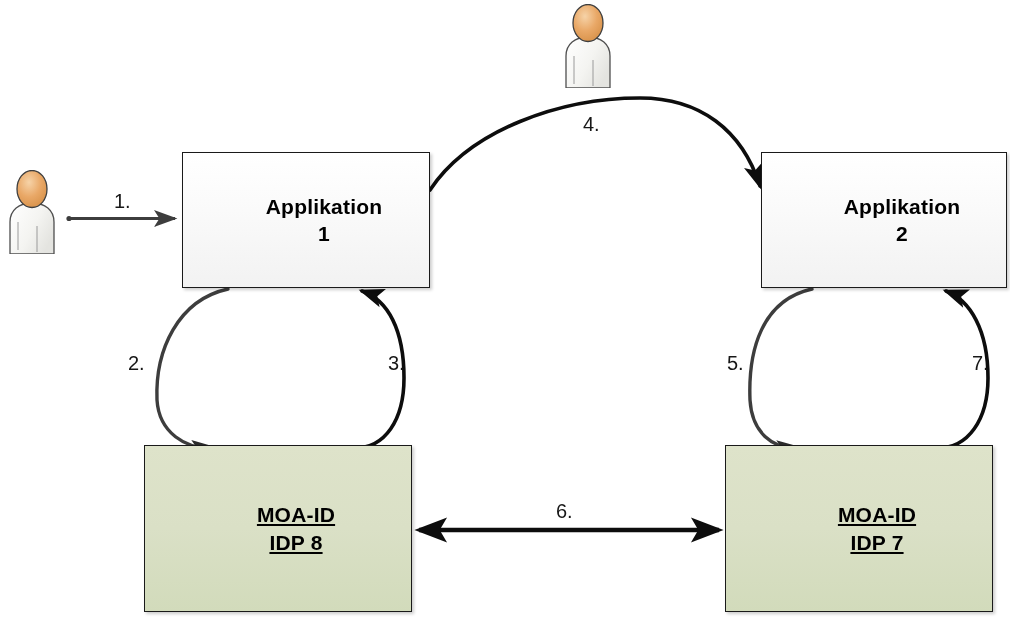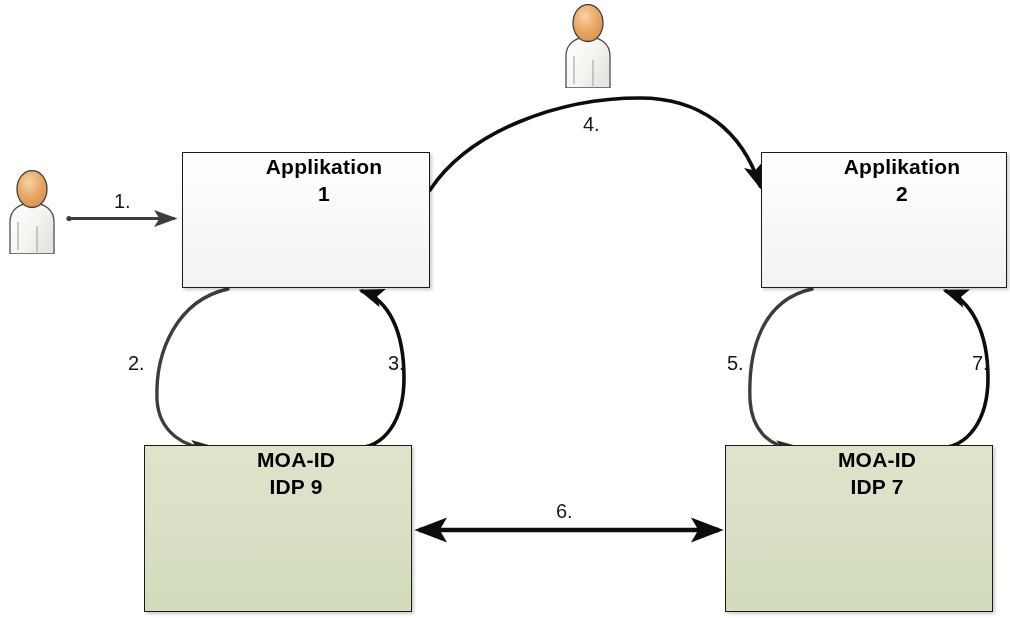--- a/index.html
+++ b/index.html
@@ -24,37 +24,39 @@
     width: 1010px;
     height: 618px;
     pointer-events: none;
   }
   .node-box {
     position: absolute;
     box-sizing: border-box;
     display: flex;
     flex-direction: column;
     align-items: center;
+    justify-content: center;
     border: 1.5px solid #1a1a1a;
     text-align: center;
     box-shadow: 2px 2px 3px rgba(0,0,0,0.20);
     padding-left: 36px;
   }
   .node-box .line {
     font-weight: bold;
     font-size: 21px;
     color: #000000;
     line-height: 1.30;
     letter-spacing: 0.2px;
   }
   .app-box {
     background: linear-gradient(to bottom, #ffffff 0%, #fbfbfb 35%, #f2f2f2 100%);
   }
   .idp-box {
     background: linear-gradient(to bottom, #dee3ca 0%, #dae0c6 50%, #d2dbbb 100%);
+    text-decoration: underline;
   }
   .step-label {
     position: absolute;
     font-size: 20px;
     color: #171717;
     font-family: "Liberation Sans", sans-serif;
     white-space: nowrap;
   }
   .person {
     position: absolute;
@@ -160,21 +162,21 @@
     <div class="line">1</div>
   </div>
 
   <div class="node-box app-box" style="left:761px; top:152px; width:246px; height:136px;">
     <div class="line">Applikation</div>
     <div class="line">2</div>
   </div>
 
   <div class="node-box idp-box" style="left:144px; top:445px; width:268px; height:167px;">
     <div class="line">MOA-ID</div>
-    <div class="line">IDP 9</div>
+    <div class="line">IDP 8</div>
   </div>
 
   <div class="node-box idp-box" style="left:725px; top:445px; width:268px; height:167px;">
     <div class="line">MOA-ID</div>
     <div class="line">IDP 7</div>
   </div>
 
   <div class="step-label" style="left:114px; top:190px;">1.</div>
   <div class="step-label" style="left:128px; top:352px;">2.</div>
   <div class="step-label" style="left:388px; top:352px;">3.</div>

